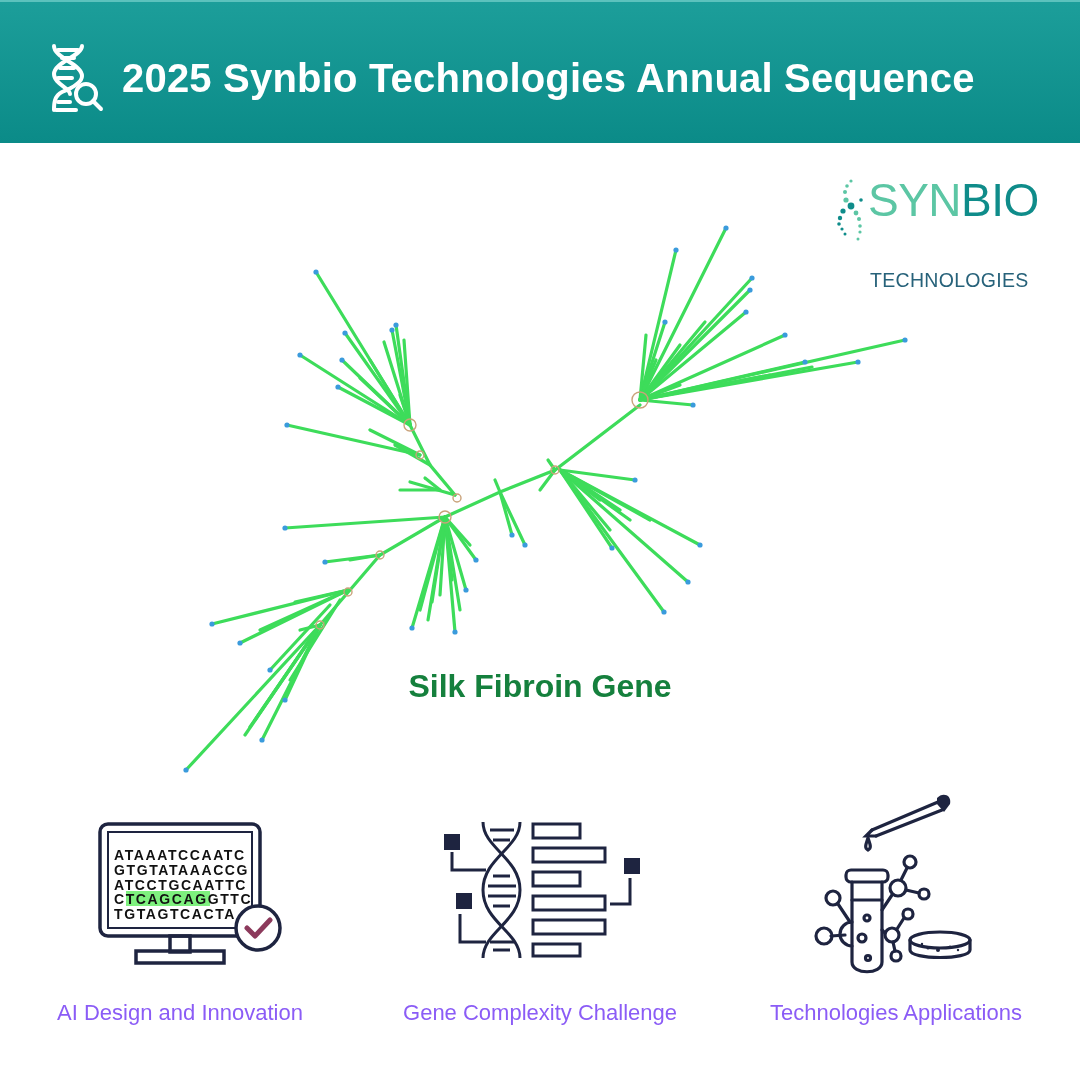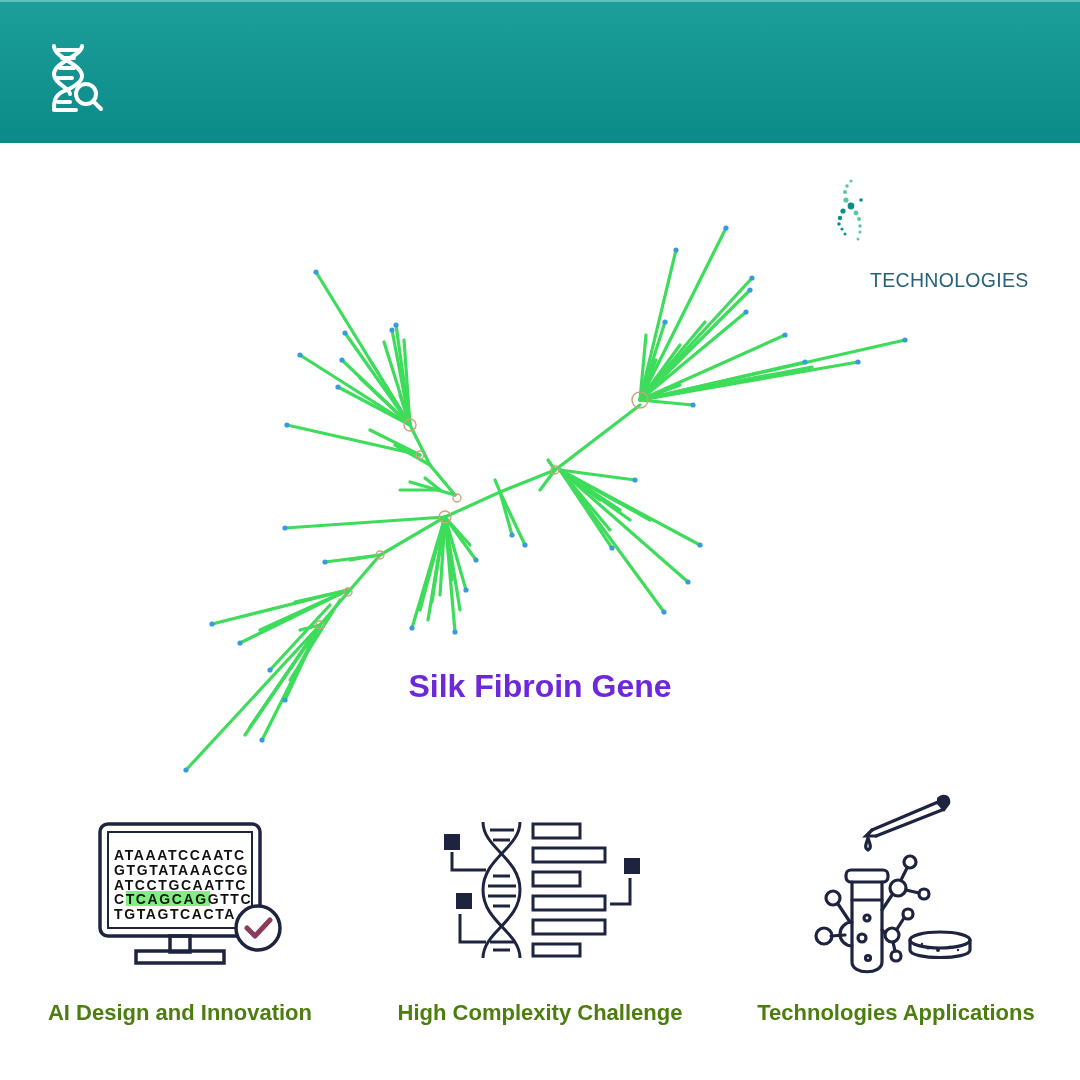--- a/index.html
+++ b/index.html
@@ -28,31 +28,31 @@
   .logo-syn .b { color: #0f8c8a; }
   .logo-tech {
     position: absolute; left: 38px; top: 47px; font-size: 19.5px; line-height: 20px;
     color: #27627a; letter-spacing: 0.3px; white-space: nowrap; margin-top: 47px;
   }
 
   .tree { position: absolute; left: 170px; top: 215px; width: 750px; height: 570px; }
 
   .gene-title {
     position: absolute; left: 0; top: 666px; width: 1080px; text-align: center;
-    font-weight: bold; font-size: 32px; color: #6d28d9; line-height: 40px;
+    font-weight: bold; font-size: 32px; color: #15803d; line-height: 40px;
   }
 
   .feature-icon { position: absolute; }
   .icon-ai { left: 96px; top: 820px; width: 190px; height: 150px; }
   .icon-complex { left: 438px; top: 818px; width: 210px; height: 145px; }
   .icon-bio { left: 800px; top: 790px; width: 180px; height: 185px; }
 
   .feature-label {
     position: absolute; top: 998px; height: 30px; line-height: 30px;
-    font-weight: bold; font-size: 22px; color: #4d7c0f; white-space: nowrap; text-align: center;
+    font-weight: normal; font-size: 22px; color: #8b5cf6; white-space: nowrap; text-align: center;
   }
   .label-ai { left: 0; width: 360px; }
   .label-complex { left: 360px; width: 360px; }
   .label-bio { left: 712px; width: 368px; }
 
   .seq-text { font-family: "Liberation Sans", sans-serif; font-weight: bold; font-size: 14px; fill: #111111; letter-spacing: 1.6px; }
 </style>
 </head>
 <body>
 
@@ -64,20 +64,21 @@
       <line x1="10" y1="8" x2="30" y2="8"></line>
       <line x1="14" y1="16" x2="26" y2="16"></line>
       <line x1="12" y1="26" x2="26" y2="26"></line>
       <line x1="10" y1="36" x2="24" y2="36"></line>
       <line x1="10" y1="60" x2="22" y2="60"></line>
       <line x1="8" y1="68" x2="28" y2="68"></line>
       <circle cx="38" cy="52" r="10"></circle>
       <line x1="45" y1="59" x2="53" y2="67"></line>
     </g>
   </svg>
+  <div class="header-title">2025 Synbio Technologies Annual Sequence</div>
 </div>
 
 <div class="logo">
   <svg class="logo-dots" viewBox="0 0 32 70">
     <g fill="#5cc6a4">
       <circle cx="19" cy="5" r="1.6"></circle>
         <circle cx="15" cy="10" r="1.8"></circle>
         <circle cx="13" cy="16" r="2"></circle>
       <circle cx="14" cy="24" r="2.6"></circle>
         <circle cx="24" cy="37" r="2.4"></circle>
@@ -89,20 +90,21 @@
     <g fill="#0f8c8a">
       <circle cx="19" cy="30" r="3.4"></circle>
         <circle cx="29" cy="24" r="1.8"></circle>
         <circle cx="11" cy="35" r="2.6"></circle>
       <circle cx="8" cy="42" r="2.2"></circle>
         <circle cx="7" cy="48" r="1.8"></circle>
         <circle cx="10" cy="53" r="1.6"></circle>
       <circle cx="13" cy="58" r="1.5"></circle>
     </g>
   </svg>
+  <div class="logo-syn"><span class="a">SYN</span><span class="b">BIO</span></div>
   <div class="logo-tech">TECHNOLOGIES</div>
 </div>
 
 <svg class="tree" viewBox="170 215 750 570">
   <g stroke="#3ddc5a" stroke-width="3.2" stroke-linecap="round" fill="none">
 
     <path d="M186 770 L 320 625 L 380 555 L 445 517 L 500 492 L 555 470 L 640 405"></path>
 
     <path d="M455 495 L 430 465 L 410 425"></path>
     <path d="M410 425 L 316 272"></path>
@@ -282,21 +284,21 @@
     <polyline points="14,34 14,52 48,52"></polyline>
     <polyline points="22,96 22,124 48,124"></polyline>
     <polyline points="192,60 192,86 172,86"></polyline>
   </g>
   <g fill="#1e2440">
     <rect x="6" y="16" width="16" height="16"></rect>
     <rect x="18" y="75" width="16" height="16"></rect>
     <rect x="186" y="40" width="16" height="16"></rect>
   </g>
 </svg>
-<div class="feature-label label-complex">High Complexity Challenge</div>
+<div class="feature-label label-complex">Gene Complexity Challenge</div>
 
 <svg class="feature-icon icon-bio" viewBox="0 0 180 185">
   <g fill="none" stroke="#1e2440" stroke-width="3.2" stroke-linecap="round">
     <path d="M72 40 L 138 12"></path>
     <path d="M76 46 L 142 20"></path>
     <path d="M72 40 L 66 46 L 76 46"></path>
     <path d="M68 48 C 66 54, 64 58, 68 60 C 72 58, 70 54, 68 48 Z"></path>
     <rect x="46" y="80" width="42" height="12" rx="5"></rect>
     <path d="M52 92 L 52 172 C 52 185, 82 185, 82 172 L 82 92"></path>
     <line x1="52" y1="110" x2="82" y2="110"></line>

